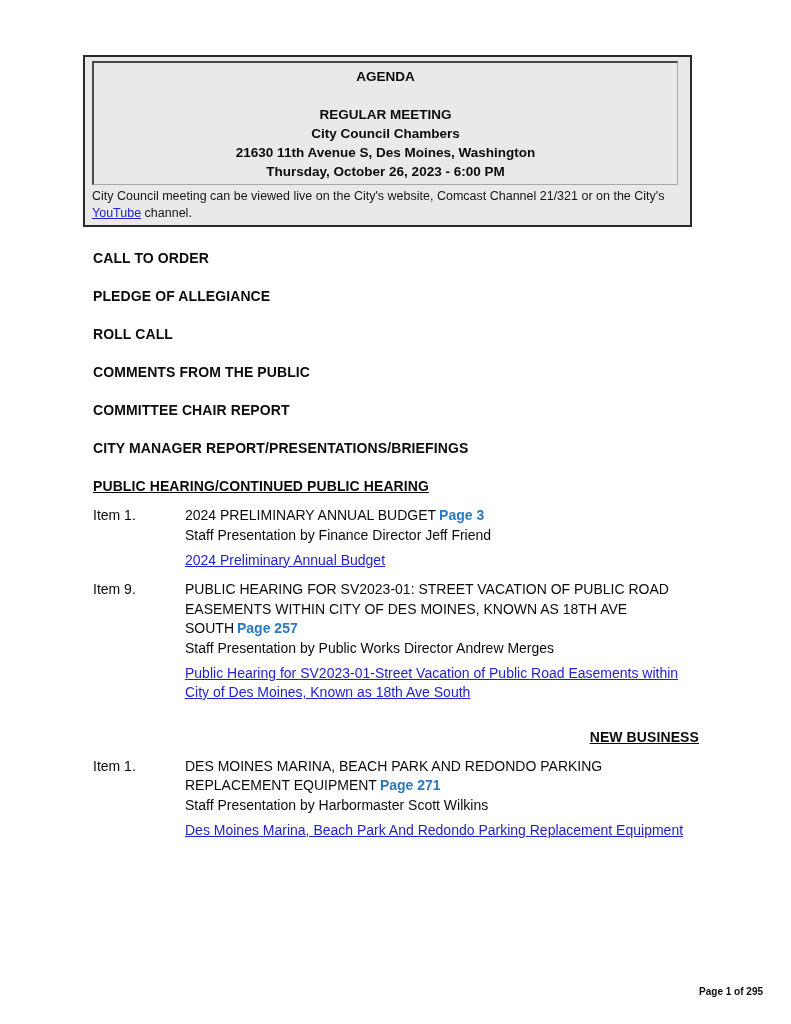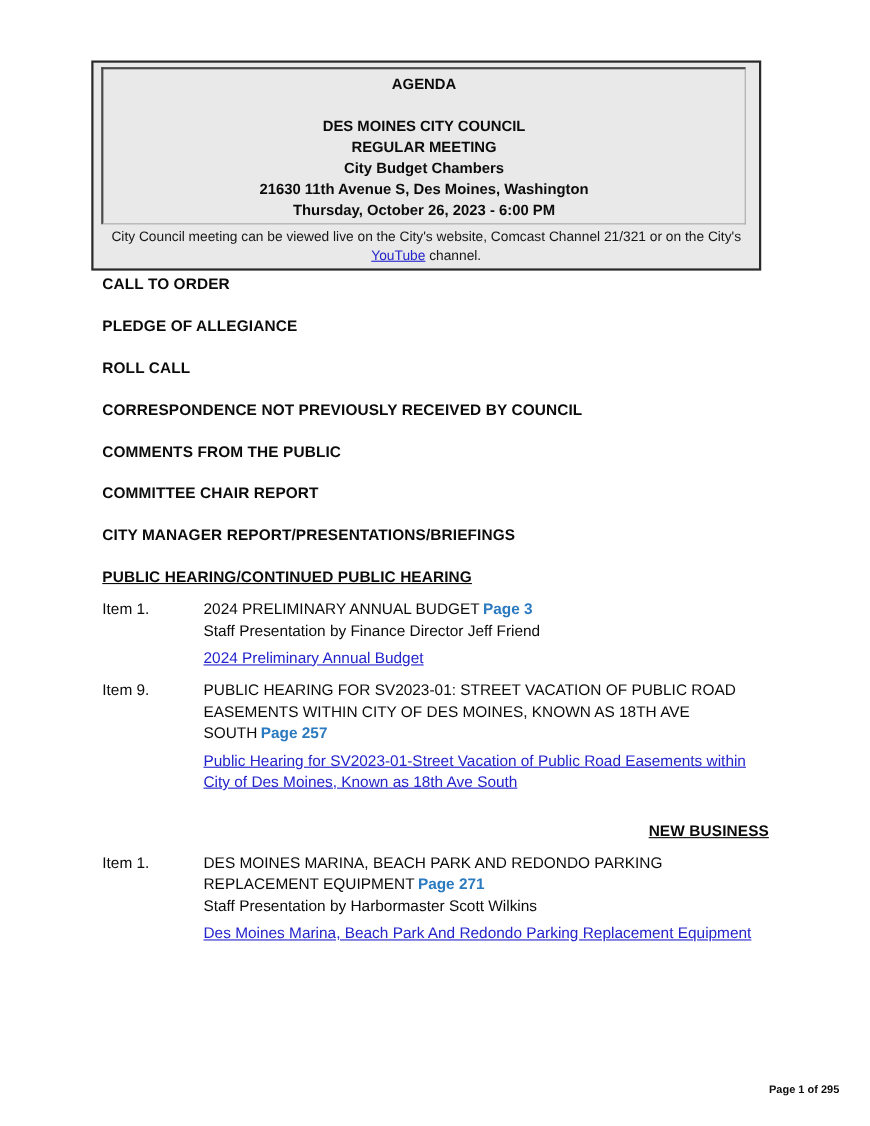--- a/index.html
+++ b/index.html
@@ -46,21 +46,20 @@
     font-size: 13.5px;
     line-height: 19px;
     padding: 4px 4px 3px 4px;
   }
   .blank-line { height: 19px; }
   .notice {
     font-size: 12.5px;
     line-height: 16.5px;
     padding: 3px 7px 1px 7px;
     color: #161616;
-    text-align: center;
   }
   .notice a {
     color: var(--link-blue);
     text-decoration: underline;
   }
 
   
   .main {
     position: absolute;
     left: 93px;
@@ -112,56 +111,55 @@
 </style>
 </head>
 <body>
 
 <div class="page">
 
   <div class="header-box">
     <div class="inner-box">
       <div>AGENDA</div>
       <div class="blank-line"></div>
-      <div>DES MOINES CITY COUNCIL</div>
       <div>REGULAR MEETING</div>
-      <div>City Budget Chambers</div>
+      <div>City Council Chambers</div>
       <div>21630 11th Avenue S, Des Moines, Washington</div>
       <div>Thursday, October 26, 2023 - 6:00 PM</div>
     </div>
     <div class="notice">
       <span>City Council meeting can be viewed live on the City's website, Comcast Channel 21/321 or on the City's </span><a href="#">YouTube</a><span> channel.</span>
     </div>
   </div>
 
   <div class="main">
 
     <div class="section-heading">CALL TO ORDER</div>
     <div class="section-heading">PLEDGE OF ALLEGIANCE</div>
     <div class="section-heading">ROLL CALL</div>
-    <div class="section-heading">CORRESPONDENCE NOT PREVIOUSLY RECEIVED BY COUNCIL</div>
     <div class="section-heading">COMMENTS FROM THE PUBLIC</div>
     <div class="section-heading">COMMITTEE CHAIR REPORT</div>
     <div class="section-heading">CITY MANAGER REPORT/PRESENTATIONS/BRIEFINGS</div>
 
     <div class="section-heading group">PUBLIC HEARING/CONTINUED PUBLIC HEARING</div>
 
     <div class="agenda-item">
       <div class="item-label">Item 1.</div>
       <div class="item-body">
         <div class="item-title"><span>2024 PRELIMINARY ANNUAL BUDGET</span><a href="#" class="page-ref">Page 3</a></div>
         <div class="item-staff">Staff Presentation by Finance Director Jeff Friend</div>
         <a href="#" class="item-link">2024 Preliminary Annual Budget</a>
       </div>
     </div>
 
     <div class="agenda-item">
       <div class="item-label">Item 9.</div>
       <div class="item-body">
         <div class="item-title"><span>PUBLIC HEARING FOR SV2023-01: STREET VACATION OF PUBLIC ROAD EASEMENTS WITHIN CITY OF DES MOINES, KNOWN AS 18TH AVE SOUTH</span><a href="#" class="page-ref">Page 257</a></div>
+        <div class="item-staff">Staff Presentation by Public Works Director Andrew Merges</div>
         <a href="#" class="item-link">Public Hearing for SV2023-01-Street Vacation of Public Road Easements within City of Des Moines, Known as 18th Ave South</a>
       </div>
     </div>
 
     <div class="section-heading group follow">NEW BUSINESS</div>
 
     <div class="agenda-item">
       <div class="item-label">Item 1.</div>
       <div class="item-body">
         <div class="item-title"><span>DES MOINES MARINA, BEACH PARK AND REDONDO PARKING REPLACEMENT EQUIPMENT</span><a href="#" class="page-ref">Page 271</a></div>

